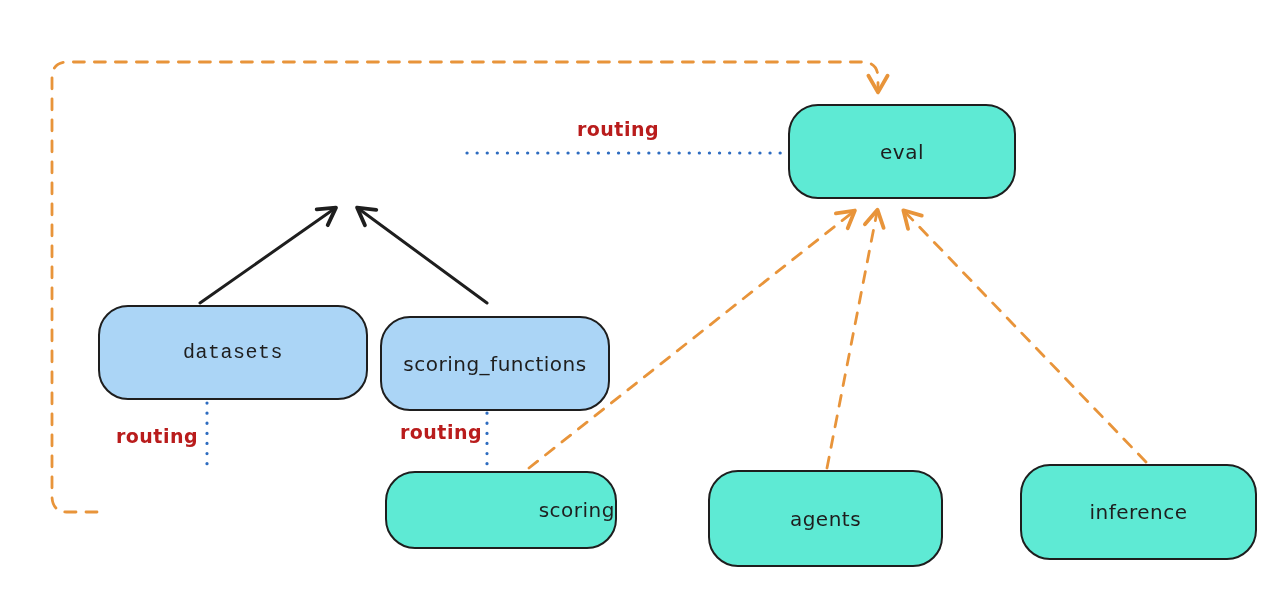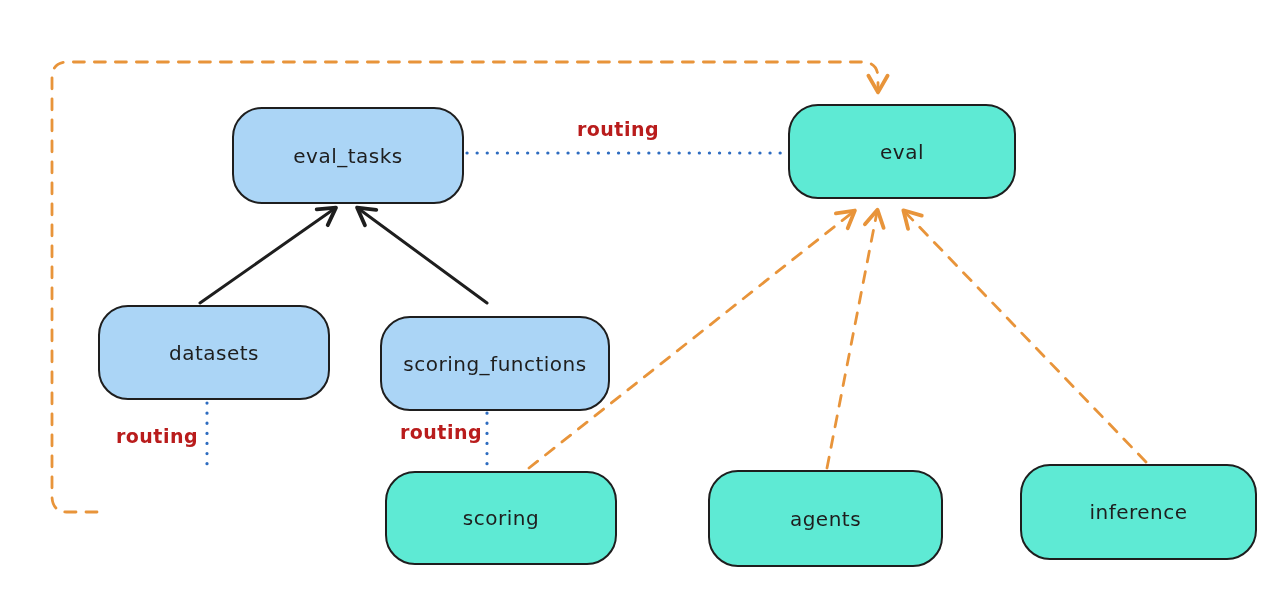--- a/index.html
+++ b/index.html
@@ -32,24 +32,24 @@
     justify-content: center;
     font-size: 20px;
     color: #1e1e1e;
     letter-spacing: 0.5px;
   }
   .node.blue  { background: #abd5f6; }
   .node.green { background: #5eead4; }
 
   .n-eval-tasks        { left: 232px; top: 107px; width: 232px; height: 97px; }
   .n-eval              { left: 788px; top: 104px; width: 228px; height: 95px; }
-  .n-datasets          { left:  98px; top: 305px; width: 232px; height: 95px; }
+  .n-datasets          { left:  98px; top: 305px; width: 270px; height: 95px; font-family: Liberation Mono, monospace; }
   .n-scoring-functions { left: 380px; top: 316px; width: 230px; height: 95px; }
   .n-datasetio         { left:  95px; top: 475px; width: 232px; height: 95px; }
-  .n-scoring           { left: 385px; top: 471px; width: 232px; height: 94px; }
+  .n-scoring           { left: 385px; top: 471px; width: 232px; height: 78px; justify-content: flex-end; }
   .n-agents            { left: 708px; top: 470px; width: 235px; height: 97px; }
   .n-inference         { left: 1020px; top: 464px; width: 237px; height: 96px; }
 
   .edge-label {
     position: absolute;
     transform: translate(-50%, -50%);
     font-size: 19px;
     font-weight: bold;
     color: #b91c1c;
     letter-spacing: 0.5px;
@@ -80,23 +80,20 @@
     <path d="M 467 153 L 787 153" fill="none" stroke="#2e6cc0" stroke-width="3.2" stroke-linecap="round" stroke-dasharray="0.1 10"></path>
     <path d="M 207 403 L 207 473" fill="none" stroke="#2e6cc0" stroke-width="3.2" stroke-linecap="round" stroke-dasharray="0.1 10"></path>
     <path d="M 487 403 L 487 468" fill="none" stroke="#2e6cc0" stroke-width="3.2" stroke-linecap="round" stroke-dasharray="0.1 10"></path>
 
     <path d="M 97 512 L 68 512 Q 52 512 52 496 L 52 78 Q 52 62 68 62 L 862 62 Q 878 62 878 78 L 878 90" fill="none" stroke="#e8943a" stroke-width="2.8" stroke-linecap="round" stroke-dasharray="11 10" marker-end="url(#arrow-orange)"></path>
     <path d="M 529 468 L 853 212" fill="none" stroke="#e8943a" stroke-width="2.8" stroke-linecap="round" stroke-dasharray="11 10" marker-end="url(#arrow-orange)"></path>
     <path d="M 827 468 L 877 212" fill="none" stroke="#e8943a" stroke-width="2.8" stroke-linecap="round" stroke-dasharray="11 10" marker-end="url(#arrow-orange)"></path>
     <path d="M 1146 462 L 905 212" fill="none" stroke="#e8943a" stroke-width="2.8" stroke-linecap="round" stroke-dasharray="11 10" marker-end="url(#arrow-orange)"></path>
   </svg>
 
-  <div class="node blue n-eval-tasks">
-    <span>eval_tasks</span>
-  </div>
   <div class="node green n-eval">
     <span>eval</span>
   </div>
   <div class="node blue n-datasets">
     <span>datasets</span>
   </div>
   <div class="node blue n-scoring-functions">
     <span>scoring_functions</span>
   </div>
   <div class="node green n-scoring">

